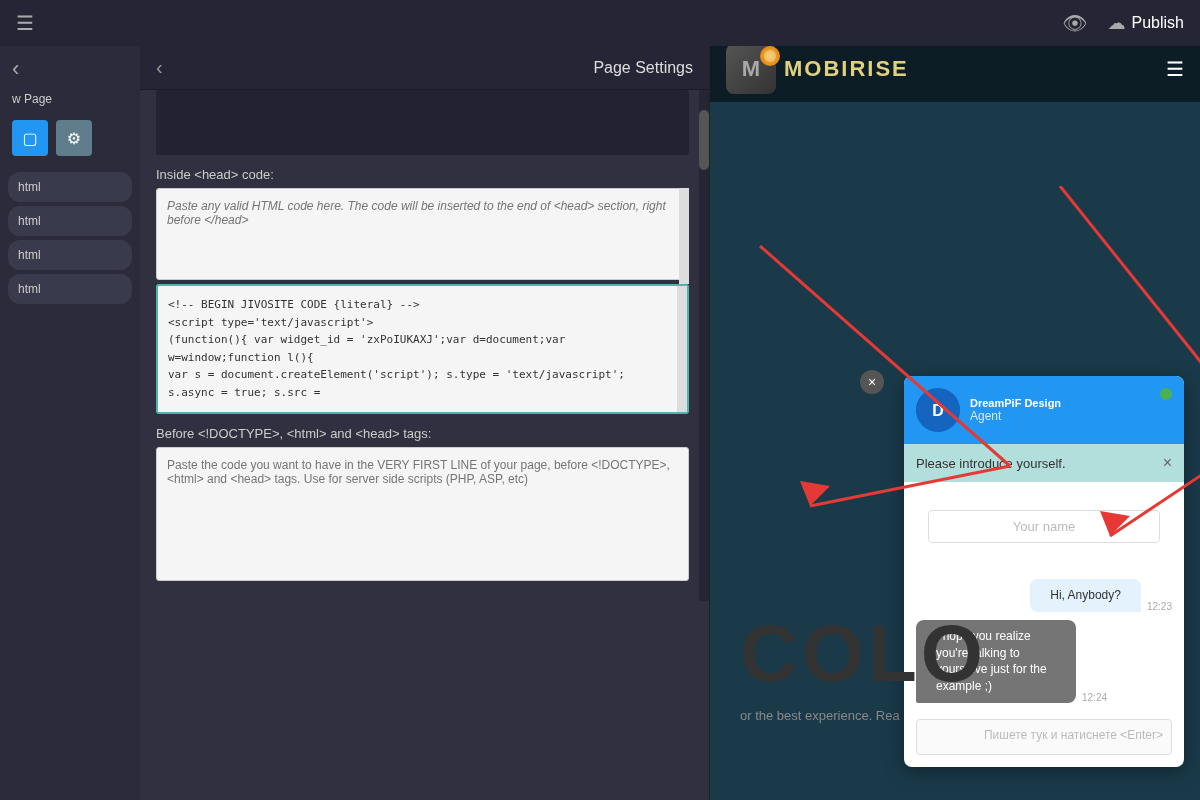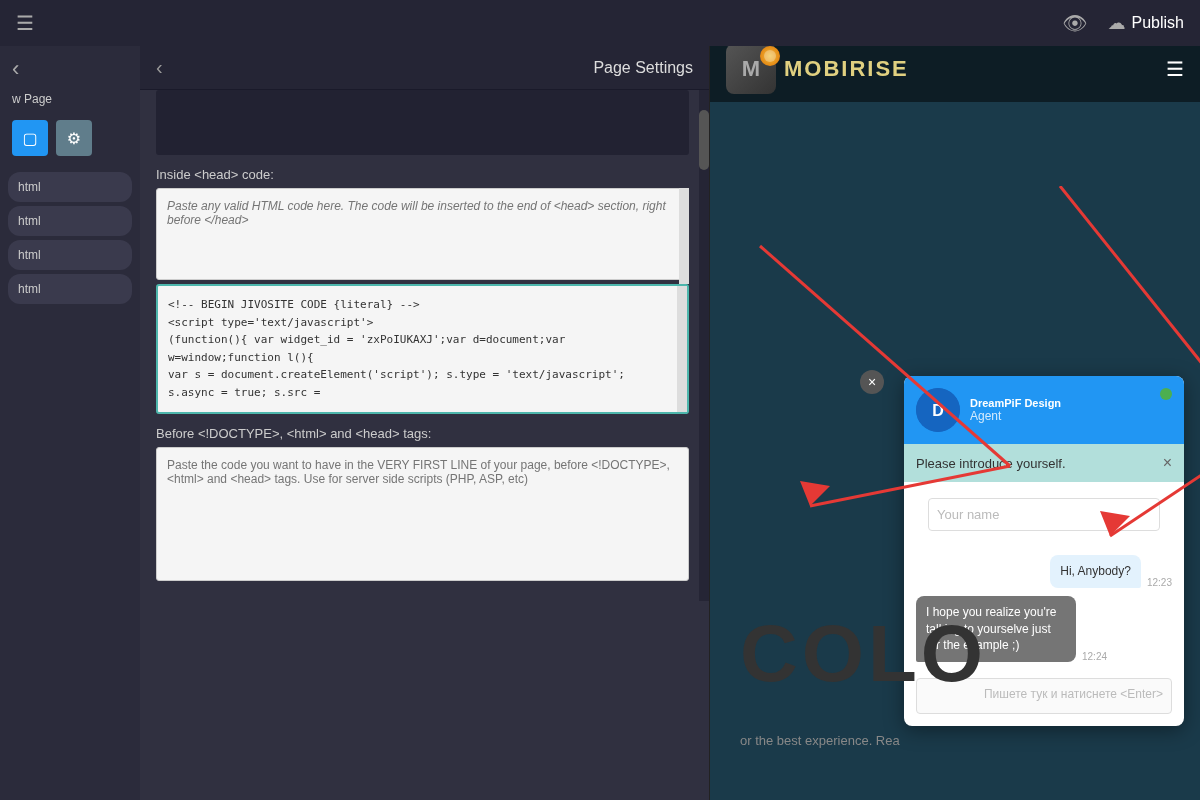--- a/index.html
+++ b/index.html
@@ -224,21 +224,21 @@
       padding: 8px 12px;
       display: flex; flex-direction: column; gap: 8px;
     }
     .chat-msg-row {
       display: flex; align-items: flex-end; gap: 6px;
     }
     .chat-msg-row.right { flex-direction: row-reverse; }
     .chat-bubble {
       max-width: 160px;
       border-radius: 8px;
-      padding: 8px 10px;
+      padding: 8px 20px;
       font-size: 12px;
       line-height: 1.4;
     }
     .chat-bubble.sent { background: #e3f2fd; color: #333; border-bottom-right-radius: 2px; }
     .chat-bubble.received { background: #757575; color: white; border-bottom-left-radius: 2px; }
     .chat-time { font-size: 10px; color: #aaa; }
 
     .chat-type-area {
       margin: 8px 12px 12px;
       border: 1px solid #ddd;
@@ -408,21 +408,21 @@
         <span class="mobirise-logo-text">MOBIRISE</span>
       </div>
       <div style="margin-left:auto;">
         <span style="color:white; font-size:20px;">☰</span>
       </div>
     </div>
 
 
     <div style="position:absolute; bottom:100px; left:30px; font-size:80px; font-weight:900; color:#333; letter-spacing:4px; z-index:5;">COLO</div>
 
-    <div style="position:absolute; bottom:52px; left:30px; font-size:13px; color:#888;">or the best experience. Rea</div>
+    <div style="position:absolute; bottom:77px; left:30px; font-size:13px; color:#888;">or the best experience. Rea</div>
 
     <svg style="position:absolute; top:150px; left:0; width:700px; height:400px; pointer-events:none; z-index:10;" viewBox="0 0 700 400">
       <line x1="50" y1="60" x2="300" y2="280" stroke="#e53935" stroke-width="3"></line>
       <line x1="300" y1="280" x2="100" y2="320" stroke="#e53935" stroke-width="3"></line>
       <polygon points="100,320 120,300 90,295" fill="#e53935"></polygon>
 
       <line x1="350" y1="0" x2="550" y2="250" stroke="#e53935" stroke-width="3"></line>
       <line x1="550" y1="250" x2="400" y2="350" stroke="#e53935" stroke-width="3"></line>
       <polygon points="400,350 420,330 390,325" fill="#e53935"></polygon>
     </svg>
@@ -440,21 +440,21 @@
           <div class="chat-agent-role">Agent</div>
         </div>
         <div class="chat-online-dot"></div>
       </div>
 
       <div class="chat-intro-bar">
         <span>Please introduce yourself.</span>
         <span class="chat-intro-close">×</span>
       </div>
 
-      <div style="padding: 8px 12px;">
+      <div style="padding: 20px 12px; text-align: center;">
         <div class="chat-input-field" style="color:#bbb; border:1px solid #ddd; border-radius:4px; padding:8px; font-size:13px; background:white;">Your name</div>
       </div>
 
       <div class="chat-messages">
 
         <div class="chat-msg-row right">
           <span class="chat-time">12:23</span>
           <div class="chat-bubble sent">Hi, Anybody?</div>
         </div>
 

